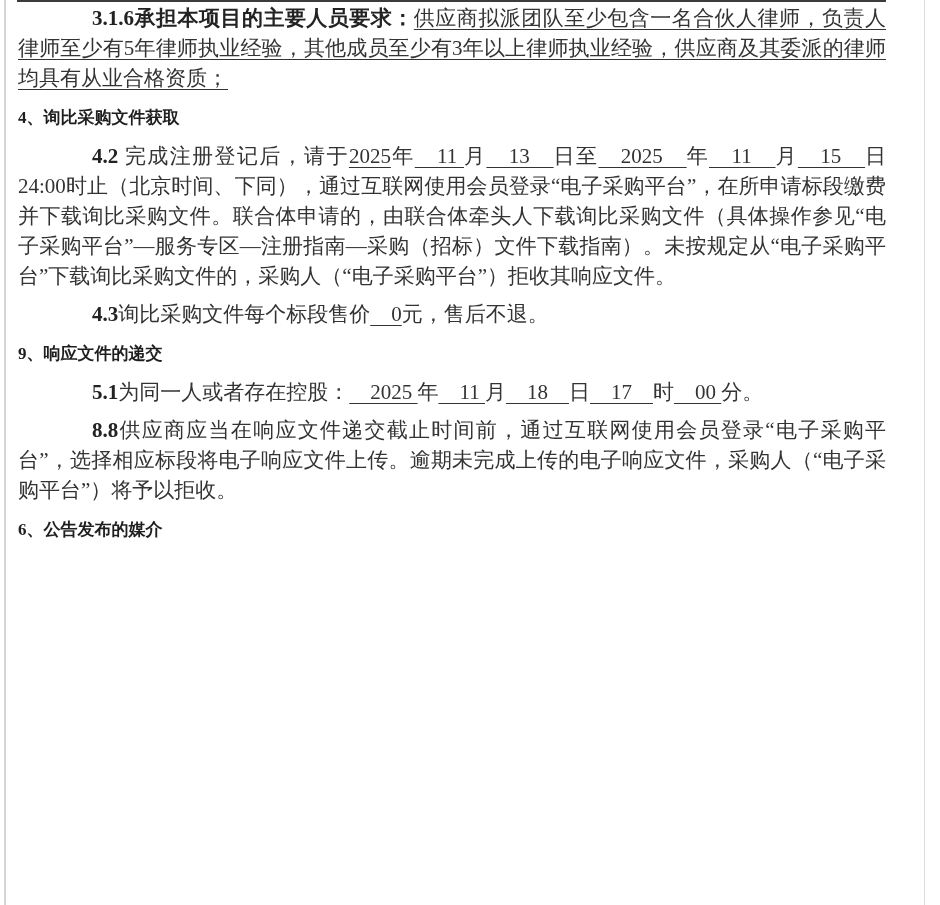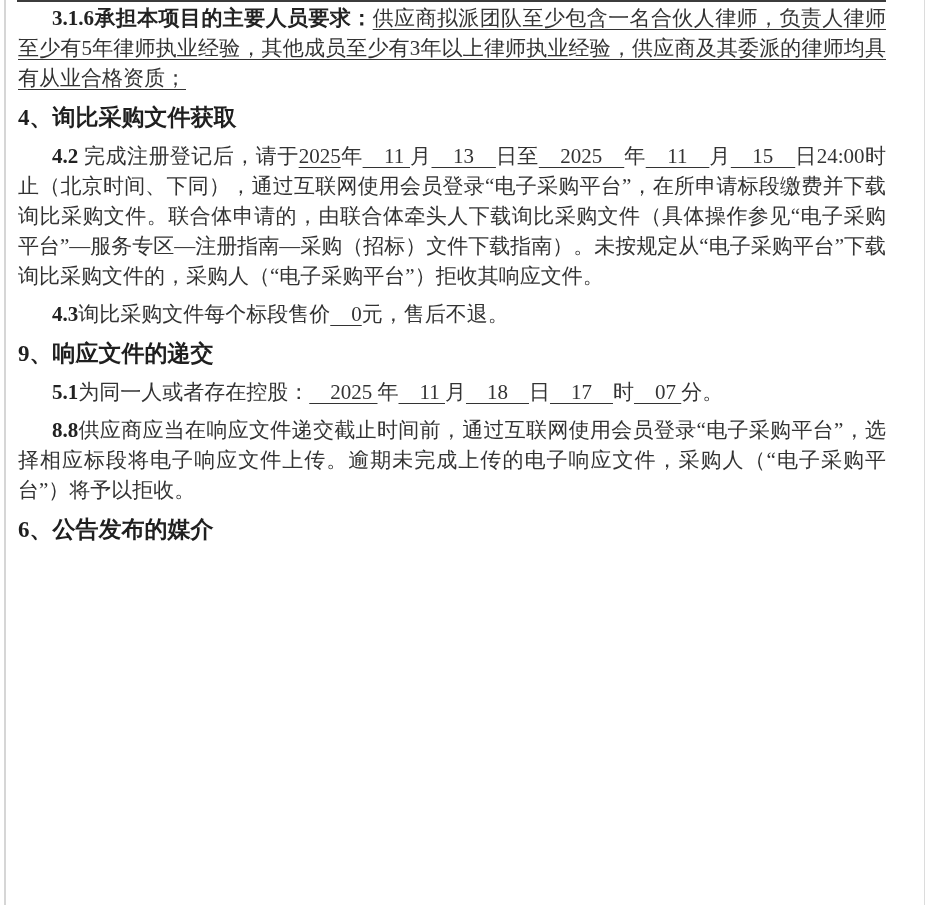--- a/index.html
+++ b/index.html
@@ -49,27 +49,27 @@
     margin: 8px 0;
     font-size: 21px;
     line-height: 30px;
     text-align: justify;
     text-indent: 34px;
     color: #333333;
   }
   p.para.first { margin-top: 0; }
   h2.sec {
     margin: 9px 0 8px 0;
-    font-size: 23px;
+    font-size: 17px;
     line-height: 31px;
     font-weight: bold;
     color: #1f1f1f;
     text-indent: 0;
   }
-  .b  { font-weight: bold; color: #222222; }
+  .b  { font-weight: bold; color: #222222; margin-left: 40px; }
   .u  { text-decoration: underline; text-underline-offset: 4px; text-decoration-thickness: 1px; }
 </style>
 </head>
 <body>
 
 <div class="page">
   <div class="rule-left"></div>
   <div class="rule-right"></div>
   <div class="top-underline-remnant"></div>
 
@@ -83,20 +83,20 @@
 
     <h2 class="sec">4、询比采购文件获取</h2>
 
 
     <p class="para"><span class="b">4.2</span><span> 完成注册登记后，请于</span><span class="u">2025</span><span>年</span><span class="u">　11 </span><span>月</span><span class="u">　13　</span><span>日至</span><span class="u">　2025　</span><span>年</span><span class="u">　11　</span><span>月</span><span class="u">　15　</span><span>日24:00时止（北京时间、下同），通过互联网使用会员登录“电子采购平台”，在所申请标段缴费并下载询比采购文件。联合体申请的，由联合体牵头人下载询比采购文件（具体操作参见“电子采购平台”—服务专区—注册指南—采购（招标）文件下载指南）。未按规定从“电子采购平台”下载询比采购文件的，采购人（“电子采购平台”）拒收其响应文件。</span></p>
 
     <p class="para"><span class="b">4.3</span><span>询比采购文件每个标段售价</span><span class="u">　0</span><span>元，售后不退。</span></p>
 
     <h2 class="sec">9、响应文件的递交</h2>
 
-    <p class="para"><span class="b">5.1</span><span>为同一人或者存在控股：</span><span class="u">　2025 </span><span>年</span><span class="u">　11 </span><span>月</span><span class="u">　18　</span><span>日</span><span class="u">　17　</span><span>时</span><span class="u">　07 </span><span>分。</span></p>
+    <p class="para"><span class="b">5.1</span><span>为同一人或者存在控股：</span><span class="u">　2025 </span><span>年</span><span class="u">　11 </span><span>月</span><span class="u">　18　</span><span>日</span><span class="u">　17　</span><span>时</span><span class="u">　00 </span><span>分。</span></p>
 
     <p class="para"><span class="b">8.8</span><span>供应商应当在响应文件递交截止时间前，通过互联网使用会员登录“电子采购平台”，选择相应标段将电子响应文件上传。逾期未完成上传的电子响应文件，采购人（“电子采购平台”）将予以拒收。</span></p>
 
     <h2 class="sec">6、公告发布的媒介</h2>
 
   </div>
 </div>
 
 </body></html>

